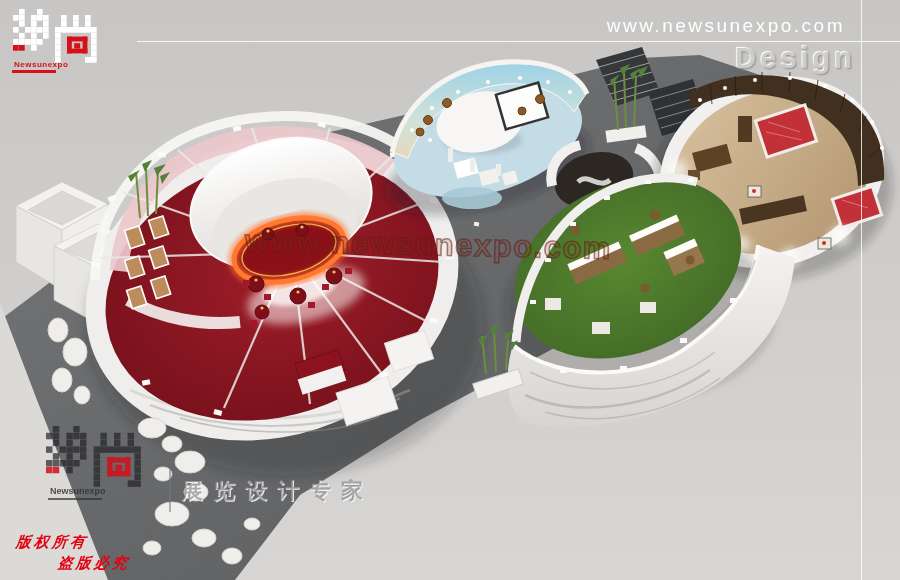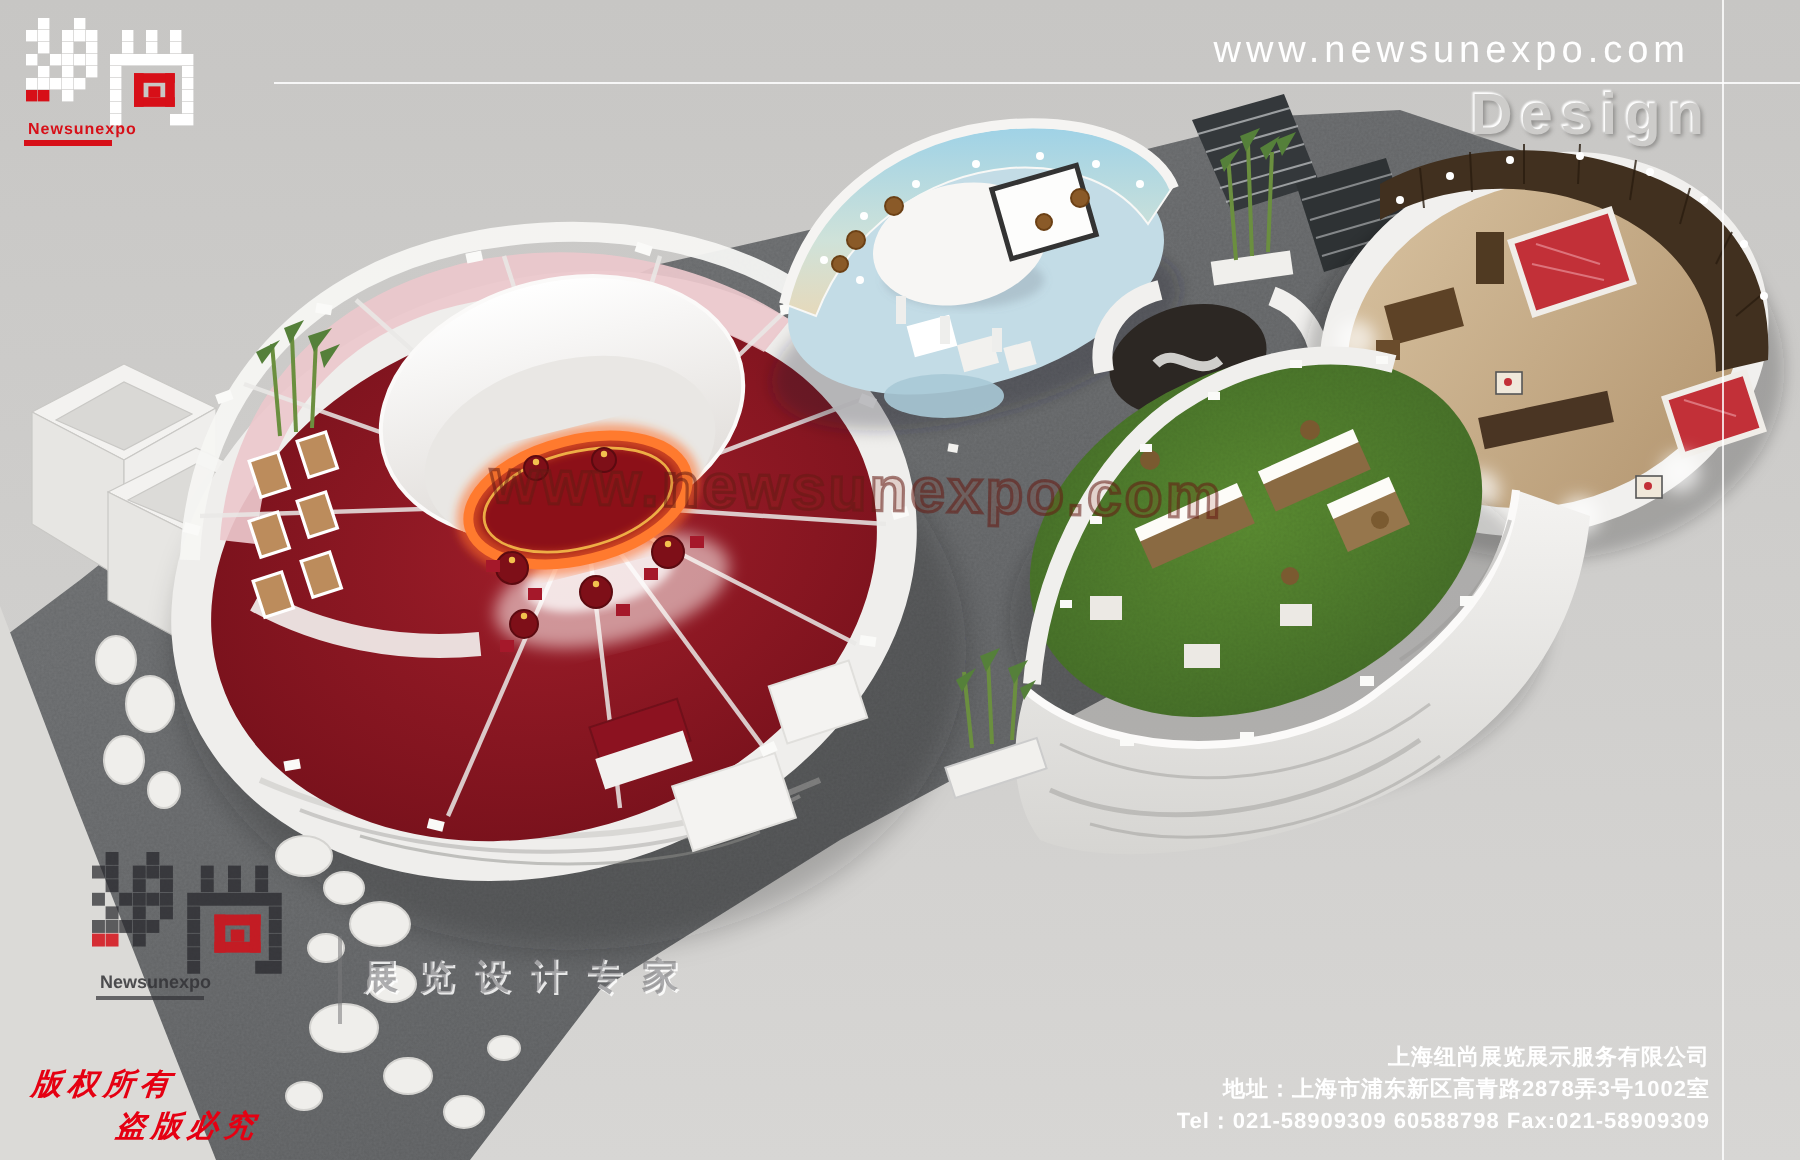--- a/index.html
+++ b/index.html
@@ -30,21 +30,21 @@
     color:rgba(150,45,30,.15);
     -webkit-text-stroke:1.6px rgba(100,28,20,.55);
     transform:rotate(1.2deg);white-space:nowrap;
   }
   .brand-bottom{
     position:absolute;left:50px;top:486px;color:rgba(50,50,54,.85);font-size:9px;font-weight:bold;
   }
   .brand-bottom-underline{position:absolute;left:48px;top:498px;width:54px;height:2px;background:rgba(50,50,54,.7);}
   .footer-divider{position:absolute;left:169px;top:468px;width:2px;height:44px;background:rgba(120,120,122,.55);}
   .tagline-cn{
-    position:absolute;left:181px;top:476px;font-size:18px;font-weight:bold;letter-spacing:10px;
+    position:absolute;left:181px;top:476px;font-size:22px;font-weight:bold;letter-spacing:10px;
     color:rgba(108,108,112,.55);text-shadow:1px 1px 0 rgba(255,255,255,.85);white-space:nowrap;
   }
   .tagline-en{
     position:absolute;left:181px;top:500px;font-size:12px;font-weight:bold;letter-spacing:1.6px;
     color:rgba(108,108,112,.75);text-shadow:1px 1px 0 rgba(255,255,255,.85);white-space:nowrap;
   }
   .copy1,.copy2{
     position:absolute;color:#e50012;font-size:15px;font-weight:bold;font-style:italic;
     transform:skewX(-6deg);letter-spacing:3px;white-space:nowrap;
   }
@@ -545,19 +545,14 @@
   <div class="watermark">www.newsunexpo.com</div>
 
   <div class="brand-bottom">Newsunexpo</div>
   <div class="brand-bottom-underline"></div>
   <div class="footer-divider"></div>
   <div class="tagline-cn">展览设计专家</div>
 
   <div class="copy1">版权所有</div>
   <div class="copy2">盗版必究</div>
 
-  <div class="company">
-    <div>上海纽尚展览展示服务有限公司</div>
-    <div>地址：上海市浦东新区高青路2878弄3号1002室</div>
-    <div>Tel：021-58909309 60588798  Fax:021-58909309</div>
-  </div>
 
 </div>
 
 </body></html>

